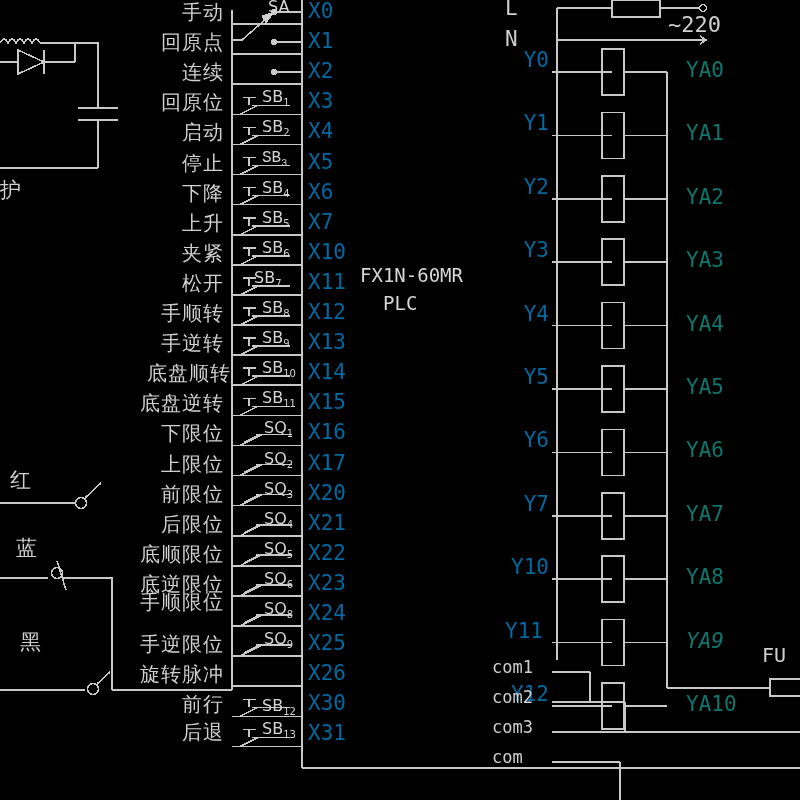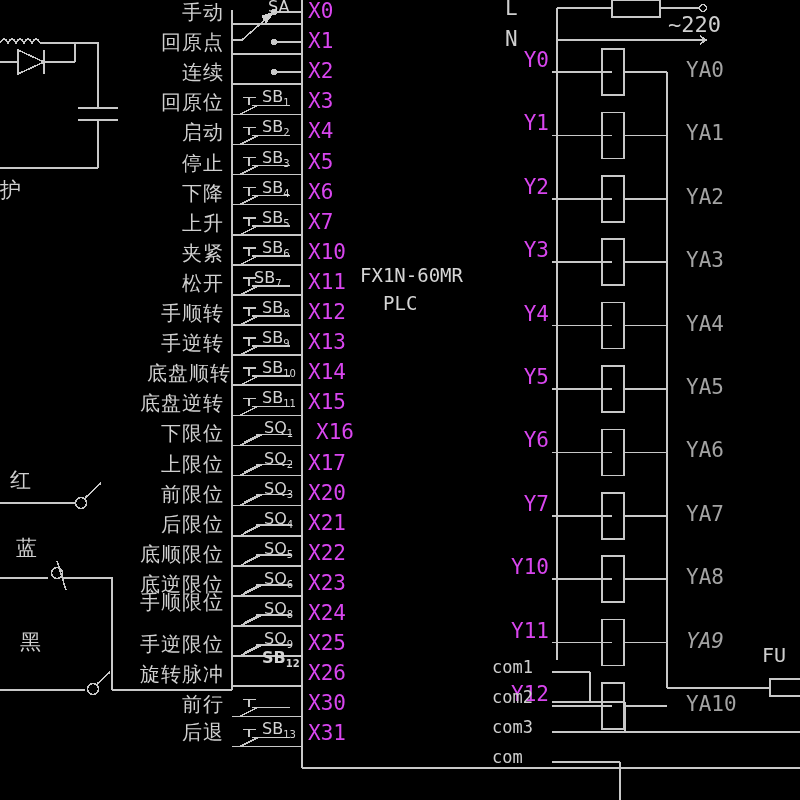--- a/index.html
+++ b/index.html
@@ -4,25 +4,25 @@
 <title>PLC Wiring Diagram</title>
 <style>
   html,body{margin:0;padding:0;background:#000;}
   body{width:800px;height:800px;overflow:hidden;
        font-family:"DejaVu Sans","Liberation Sans",sans-serif;color:#d8d8d8;}
   #stage{position:relative;width:800px;height:800px;background:#000;}
   svg#wires{position:absolute;left:0;top:0;width:800px;height:800px;}
   .lbl{position:absolute;white-space:nowrap;color:#d0d0d0;line-height:1;}
   .cn{font-size:20px;letter-spacing:1px;text-align:right;}
   .term{font-size:21px;font-family:"DejaVu Sans Mono","Liberation Mono",monospace;
-        color:#d946ef;letter-spacing:0px;}
+        color:#0369a1;letter-spacing:0px;}
   .sw{font-size:16px;font-family:"DejaVu Sans","Liberation Sans",sans-serif;color:#d4d4d4;}
   .sw sub{font-size:10px;}
   .plcname{font-size:19px;font-family:"DejaVu Sans Mono","Liberation Mono",monospace;color:#d6d6d6;}
-  .ya{font-size:21px;font-family:"DejaVu Sans Mono","Liberation Mono",monospace;color:#a3a3a3;}
+  .ya{font-size:21px;font-family:"DejaVu Sans Mono","Liberation Mono",monospace;color:#0f766e;}
   .ln{font-size:21px;font-family:"DejaVu Sans Mono","Liberation Mono",monospace;color:#cfcfcf;}
   .v220{font-size:22px;font-family:"DejaVu Sans Mono","Liberation Mono",monospace;color:#cfcfcf;}
   .fu{font-size:20px;font-family:"DejaVu Sans Mono","Liberation Mono",monospace;color:#cfcfcf;}
   .com{font-size:17px;font-family:"DejaVu Sans Mono","Liberation Mono",monospace;color:#cfcfcf;}
   .colorlbl{font-size:21px;color:#d0d0d0;}
   .hu{font-size:21px;color:#d0d0d0;}
 </style>
 </head>
 <body>
 
@@ -291,21 +291,21 @@
       <div class="lbl cn" style="left: 0px; width: 224px; top: 62.2px;">连续</div>
       <div class="lbl term" style="left: 308px; top: 61.2px;">X2</div>
       <div class="lbl cn" style="left: 0px; width: 224px; top: 92.3px;">回原位</div>
       <div class="lbl term" style="left: 308px; top: 91.3px;">X3</div>
       <div class="lbl sw" style="left: 262px; top: 89.3px;"><span>SB</span><sub>1</sub></div>
       <div class="lbl cn" style="left: 0px; width: 224px; top: 122.4px;">启动</div>
       <div class="lbl term" style="left: 308px; top: 121.4px;">X4</div>
       <div class="lbl sw" style="left: 262px; top: 119.4px;"><span>SB</span><sub>2</sub></div>
       <div class="lbl cn" style="left: 0px; width: 224px; top: 152.5px;">停止</div>
       <div class="lbl term" style="left: 308px; top: 151.5px;">X5</div>
-      <div class="lbl sw" style="left: 262px; top: 149.5px;"><span>SB</span><sub>3</sub></div>
+      <div class="lbl sw" style="left: 262px; top: 149.5px; font-family: Liberation Mono, monospace;"><span>SB</span><sub>3</sub></div>
       <div class="lbl cn" style="left: 0px; width: 224px; top: 182.6px;">下降</div>
       <div class="lbl term" style="left: 308px; top: 181.6px;">X6</div>
       <div class="lbl sw" style="left: 262px; top: 179.6px;"><span>SB</span><sub>4</sub></div>
       <div class="lbl cn" style="left: 0px; width: 224px; top: 212.7px;">上升</div>
       <div class="lbl term" style="left: 308px; top: 211.7px;">X7</div>
       <div class="lbl sw" style="left: 262px; top: 209.7px;"><span>SB</span><sub>5</sub></div>
       <div class="lbl cn" style="left: 0px; width: 224px; top: 242.8px;">夹紧</div>
       <div class="lbl term" style="left: 308px; top: 241.8px;">X10</div>
       <div class="lbl sw" style="left: 262px; top: 239.8px;"><span>SB</span><sub>6</sub></div>
       <div class="lbl cn" style="left: 0px; width: 224px; top: 272.9px;">松开</div>
@@ -317,21 +317,21 @@
       <div class="lbl cn" style="left: 0px; width: 224px; top: 333.1px;">手逆转</div>
       <div class="lbl term" style="left: 308px; top: 332.1px;">X13</div>
       <div class="lbl sw" style="left: 262px; top: 330.1px;"><span>SB</span><sub>9</sub></div>
       <div class="lbl cn" style="left: 0px; width: 224px; top: 363.2px; padding-left: 7px;">底盘顺转</div>
       <div class="lbl term" style="left: 308px; top: 362.2px;">X14</div>
       <div class="lbl sw" style="left: 262px; top: 360.2px;"><span>SB</span><sub>10</sub></div>
       <div class="lbl cn" style="left: 0px; width: 224px; top: 393.3px;">底盘逆转</div>
       <div class="lbl term" style="left: 308px; top: 392.3px;">X15</div>
       <div class="lbl sw" style="left: 262px; top: 390.3px;"><span>SB</span><sub>11</sub></div>
       <div class="lbl cn" style="left: 0px; width: 224px; top: 423.4px;">下限位</div>
-      <div class="lbl term" style="left: 308px; top: 422.4px; margin-left: 8px;">X16</div>
+      <div class="lbl term" style="left: 308px; top: 422.4px;">X16</div>
       <div class="lbl sw" style="left: 264px; top: 420.4px;"><span>SQ</span><sub>1</sub></div>
       <div class="lbl cn" style="left: 0px; width: 224px; top: 453.5px;">上限位</div>
       <div class="lbl term" style="left: 308px; top: 452.5px;">X17</div>
       <div class="lbl sw" style="left: 264px; top: 450.5px;"><span>SQ</span><sub>2</sub></div>
       <div class="lbl cn" style="left: 0px; width: 224px; top: 483.6px;">前限位</div>
       <div class="lbl term" style="left: 308px; top: 482.6px;">X20</div>
       <div class="lbl sw" style="left: 264px; top: 480.6px;"><span>SQ</span><sub>3</sub></div>
       <div class="lbl cn" style="left: 0px; width: 224px; top: 513.7px;">后限位</div>
       <div class="lbl term" style="left: 308px; top: 512.7px;">X21</div>
       <div class="lbl sw" style="left: 264px; top: 510.7px;"><span>SQ</span><sub>4</sub></div>
@@ -344,21 +344,21 @@
       <div class="lbl cn" style="left: 0px; width: 224px; top: 592px;">手顺限位</div>
       <div class="lbl term" style="left: 308px; top: 603px;">X24</div>
       <div class="lbl sw" style="left: 264px; top: 601px;"><span>SQ</span><sub>8</sub></div>
       <div class="lbl cn" style="left: 0px; width: 224px; top: 634.1px;">手逆限位</div>
       <div class="lbl term" style="left: 308px; top: 633.1px;">X25</div>
       <div class="lbl sw" style="left: 264px; top: 631.1px;"><span>SQ</span><sub>9</sub></div>
       <div class="lbl cn" style="left: 0px; width: 224px; top: 664.2px;">旋转脉冲</div>
       <div class="lbl term" style="left: 308px; top: 663.2px;">X26</div>
       <div class="lbl cn" style="left: 0px; width: 224px; top: 694.3px;">前行</div>
       <div class="lbl term" style="left: 308px; top: 693.3px;">X30</div>
-      <div class="lbl sw" style="left: 262px; top: 650px; font-weight: bold;"><span>SB</span><sub>12</sub></div>
+      <div class="lbl sw" style="left: 262px; top: 698px;"><span>SB</span><sub>12</sub></div>
       <div class="lbl cn" style="left: 0px; width: 224px; top: 724.4px; font-family: Liberation Mono, monospace;">后退</div>
       <div class="lbl term" style="left: 308px; top: 723.4px;">X31</div>
       <div class="lbl sw" style="left: 262px; top: 721.4px;"><span>SB</span><sub>13</sub></div>
       <div class="lbl term" style="left: 505px; top: 50px; width: 44px; text-align: right;">Y0</div>
       <div class="lbl ya" style="left: 686px; top: 60px;">YA0</div>
       <div class="lbl term" style="left: 505px; top: 113.4px; width: 44px; text-align: right;">Y1</div>
       <div class="lbl ya" style="left: 686px; top: 123.4px;">YA1</div>
       <div class="lbl term" style="left: 505px; top: 176.8px; width: 44px; text-align: right;">Y2</div>
       <div class="lbl ya" style="left: 686px; top: 186.8px;">YA2</div>
       <div class="lbl term" style="left: 505px; top: 240.2px; width: 44px; text-align: right;">Y3</div>
@@ -366,21 +366,21 @@
       <div class="lbl term" style="left: 505px; top: 303.6px; width: 44px; text-align: right;">Y4</div>
       <div class="lbl ya" style="left: 686px; top: 313.6px;">YA4</div>
       <div class="lbl term" style="left: 505px; top: 367px; width: 44px; text-align: right;">Y5</div>
       <div class="lbl ya" style="left: 686px; top: 377px;">YA5</div>
       <div class="lbl term" style="left: 505px; top: 430.4px; width: 44px; text-align: right;">Y6</div>
       <div class="lbl ya" style="left: 686px; top: 440.4px;">YA6</div>
       <div class="lbl term" style="left: 505px; top: 493.8px; width: 44px; text-align: right;">Y7</div>
       <div class="lbl ya" style="left: 686px; top: 503.8px;">YA7</div>
       <div class="lbl term" style="left: 505px; top: 557.2px; width: 44px; text-align: right;">Y10</div>
       <div class="lbl ya" style="left: 686px; top: 567.2px;">YA8</div>
-      <div class="lbl term" style="left: 505px; top: 620.6px; width: 44px; text-align: right;">Y11</div>
+      <div class="lbl term" style="left: 505px; top: 620.6px; width: 44px; text-align: left;">Y11</div>
       <div class="lbl ya" style="left: 686px; top: 630.6px; font-style: italic;">YA9</div>
       <div class="lbl term" style="left: 505px; top: 684px; width: 44px; text-align: right;">Y12</div>
       <div class="lbl ya" style="left: 686px; top: 694px;">YA10</div>
       <div class="lbl com" style="left: 492px; top: 659px;">com1</div>
       <div class="lbl com" style="left: 492px; top: 689px;">com2</div>
       <div class="lbl com" style="left: 492px; top: 719px;">com3</div>
       <div class="lbl com" style="left: 492px; top: 749px;">com</div>
     </div>
 
   <div class="lbl plcname" style="left:360px;top:266px;">FX1N-60MR</div>

